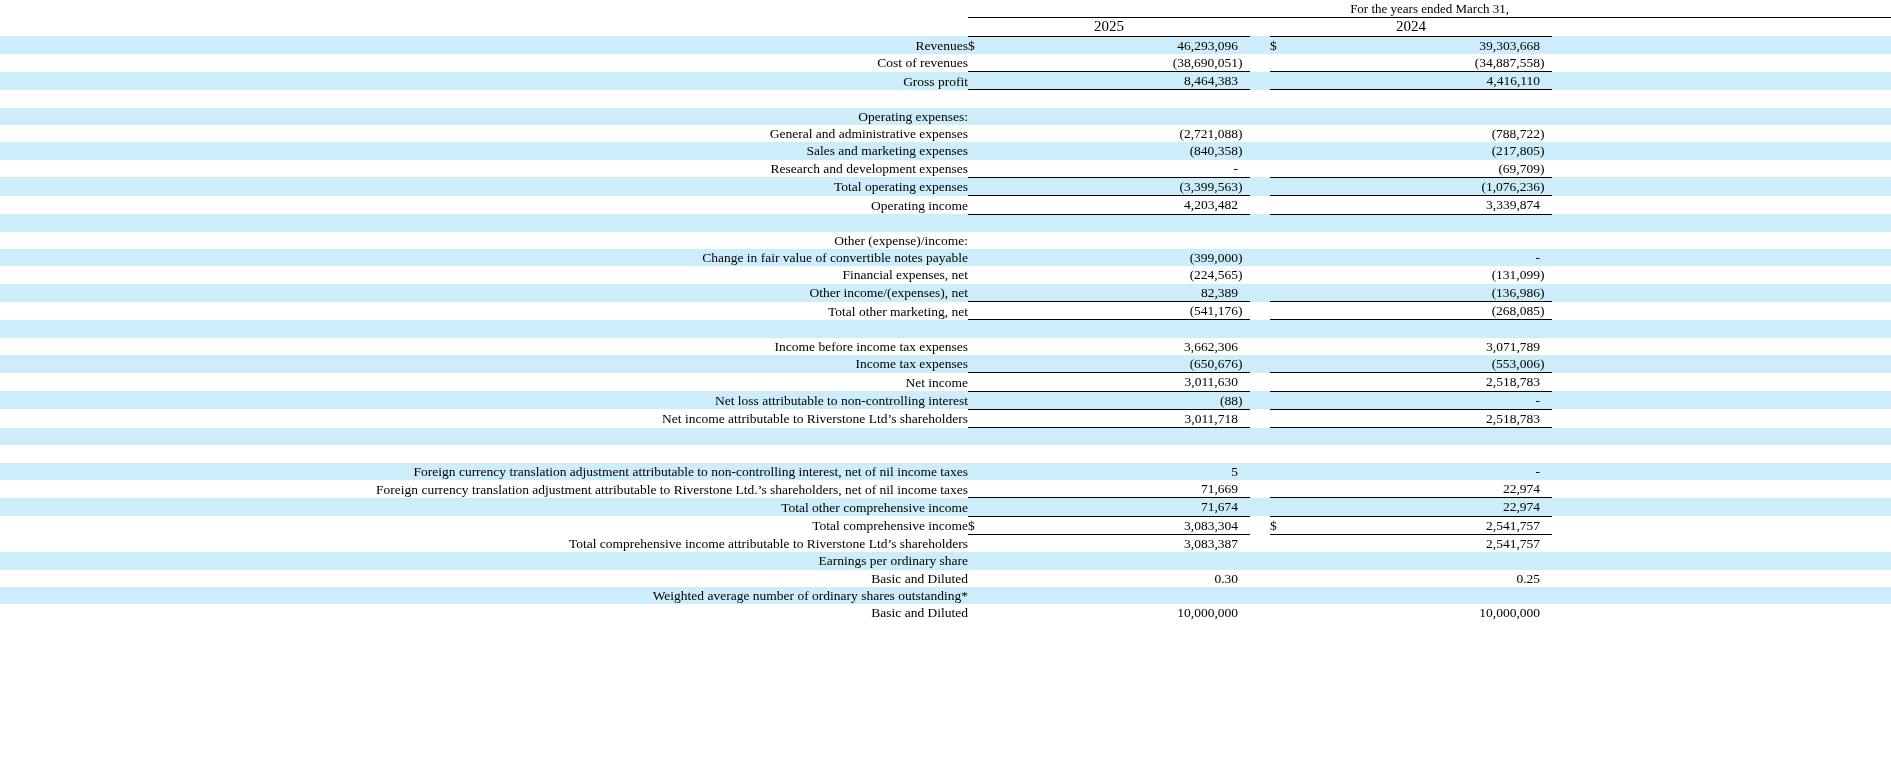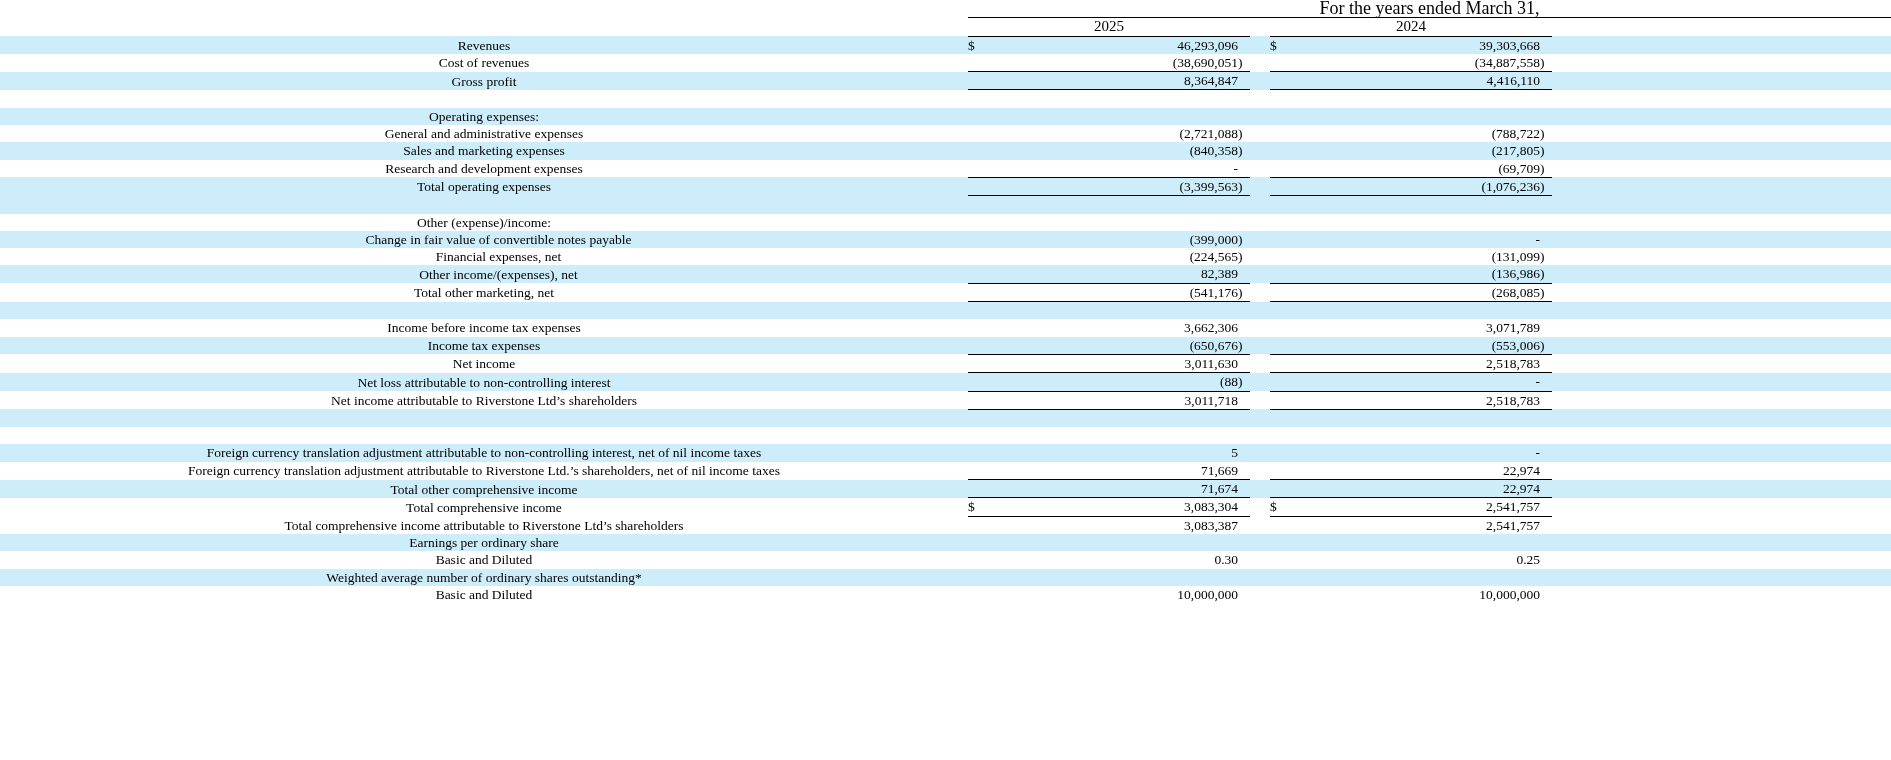--- a/index.html
+++ b/index.html
@@ -40,37 +40,37 @@
   col.c-sep     { width: 20px;  }
   col.c-cur24   { width: 22px;  }
   col.c-gap24   { width: 8px;   }
   col.c-num24   { width: 240px; }
   col.c-par24   { width: 12px;  }
   col.c-tail    { width: 339px; }
 
   .shade { background: #CDEDFB; }
   .plain { background: #FFFFFF; }
 
-  .lbl      { padding-left: 3px; text-align: center; }
+  .lbl      { padding-left: 3px; text-align: right; }
   .lbl.ind1 { padding-left: 29px; }
   .b        { font-weight: bold; }
 
   .num      { text-align: right; padding-right: 1px; }
   .cur      { text-align: left; padding-left: 2px; }
   .paren    { text-align: left; padding-left: 0px; }
 
   
   .topline   { border-top: 1.3px solid #000; }
   .botline   { border-bottom: 1.3px solid #000; }
   .dblbot    { border-bottom: 1.3px double #000; }
 
   .hdr-main {
     text-align: center;
     font-weight: bold;
-    font-size: 18px;
+    font-size: 13px;
   }
   .hdr-yr {
     text-align: center;
     font-weight: bold;
     font-size: 15px;
   }
   .rule-under { border-bottom: 1.3px solid #000; }
 </style>
 </head>
 <body>
@@ -126,21 +126,21 @@
         <td class="plain cur"></td>
         <td class="plain num"></td>
         <td class="plain num">(34,887,558</td>
         <td class="plain paren">)</td>
         <td class="plain"></td>
       </tr>
       <tr>
         <td class="shade lbl b">Gross profit</td>
         <td class="shade cur b topline botline"></td>
         <td class="shade num b topline botline"></td>
-        <td class="shade num b topline botline">8,364,847</td>
+        <td class="shade num b topline botline">8,464,383</td>
         <td class="shade paren b topline botline"></td>
         <td class="shade"></td>
         <td class="shade cur b topline botline"></td>
         <td class="shade num b topline botline"></td>
         <td class="shade num b topline botline">4,416,110</td>
         <td class="shade paren b topline botline"></td>
         <td class="shade"></td>
       </tr>
       <tr>
         <td class="plain lbl"></td>
@@ -214,20 +214,33 @@
         <td class="shade num b topline botline">(3,399,563</td>
         <td class="shade paren b topline botline">)</td>
         <td class="shade"></td>
         <td class="shade cur b topline botline"></td>
         <td class="shade num b topline botline"></td>
         <td class="shade num b topline botline">(1,076,236</td>
         <td class="shade paren b topline botline">)</td>
         <td class="shade"></td>
       </tr>
       <tr>
+        <td class="plain lbl b">Operating income</td>
+        <td class="plain cur b botline"></td>
+        <td class="plain num b botline"></td>
+        <td class="plain num b botline">4,203,482</td>
+        <td class="plain paren b botline"></td>
+        <td class="plain"></td>
+        <td class="plain cur b botline"></td>
+        <td class="plain num b botline"></td>
+        <td class="plain num b botline">3,339,874</td>
+        <td class="plain paren b botline"></td>
+        <td class="plain"></td>
+      </tr>
+      <tr>
         <td class="shade lbl"></td>
         <td class="shade cur"></td>
         <td class="shade num"></td>
         <td class="shade num"></td>
         <td class="shade paren"></td>
         <td class="shade"></td>
         <td class="shade cur"></td>
         <td class="shade num"></td>
         <td class="shade num"></td>
         <td class="shade paren"></td>

